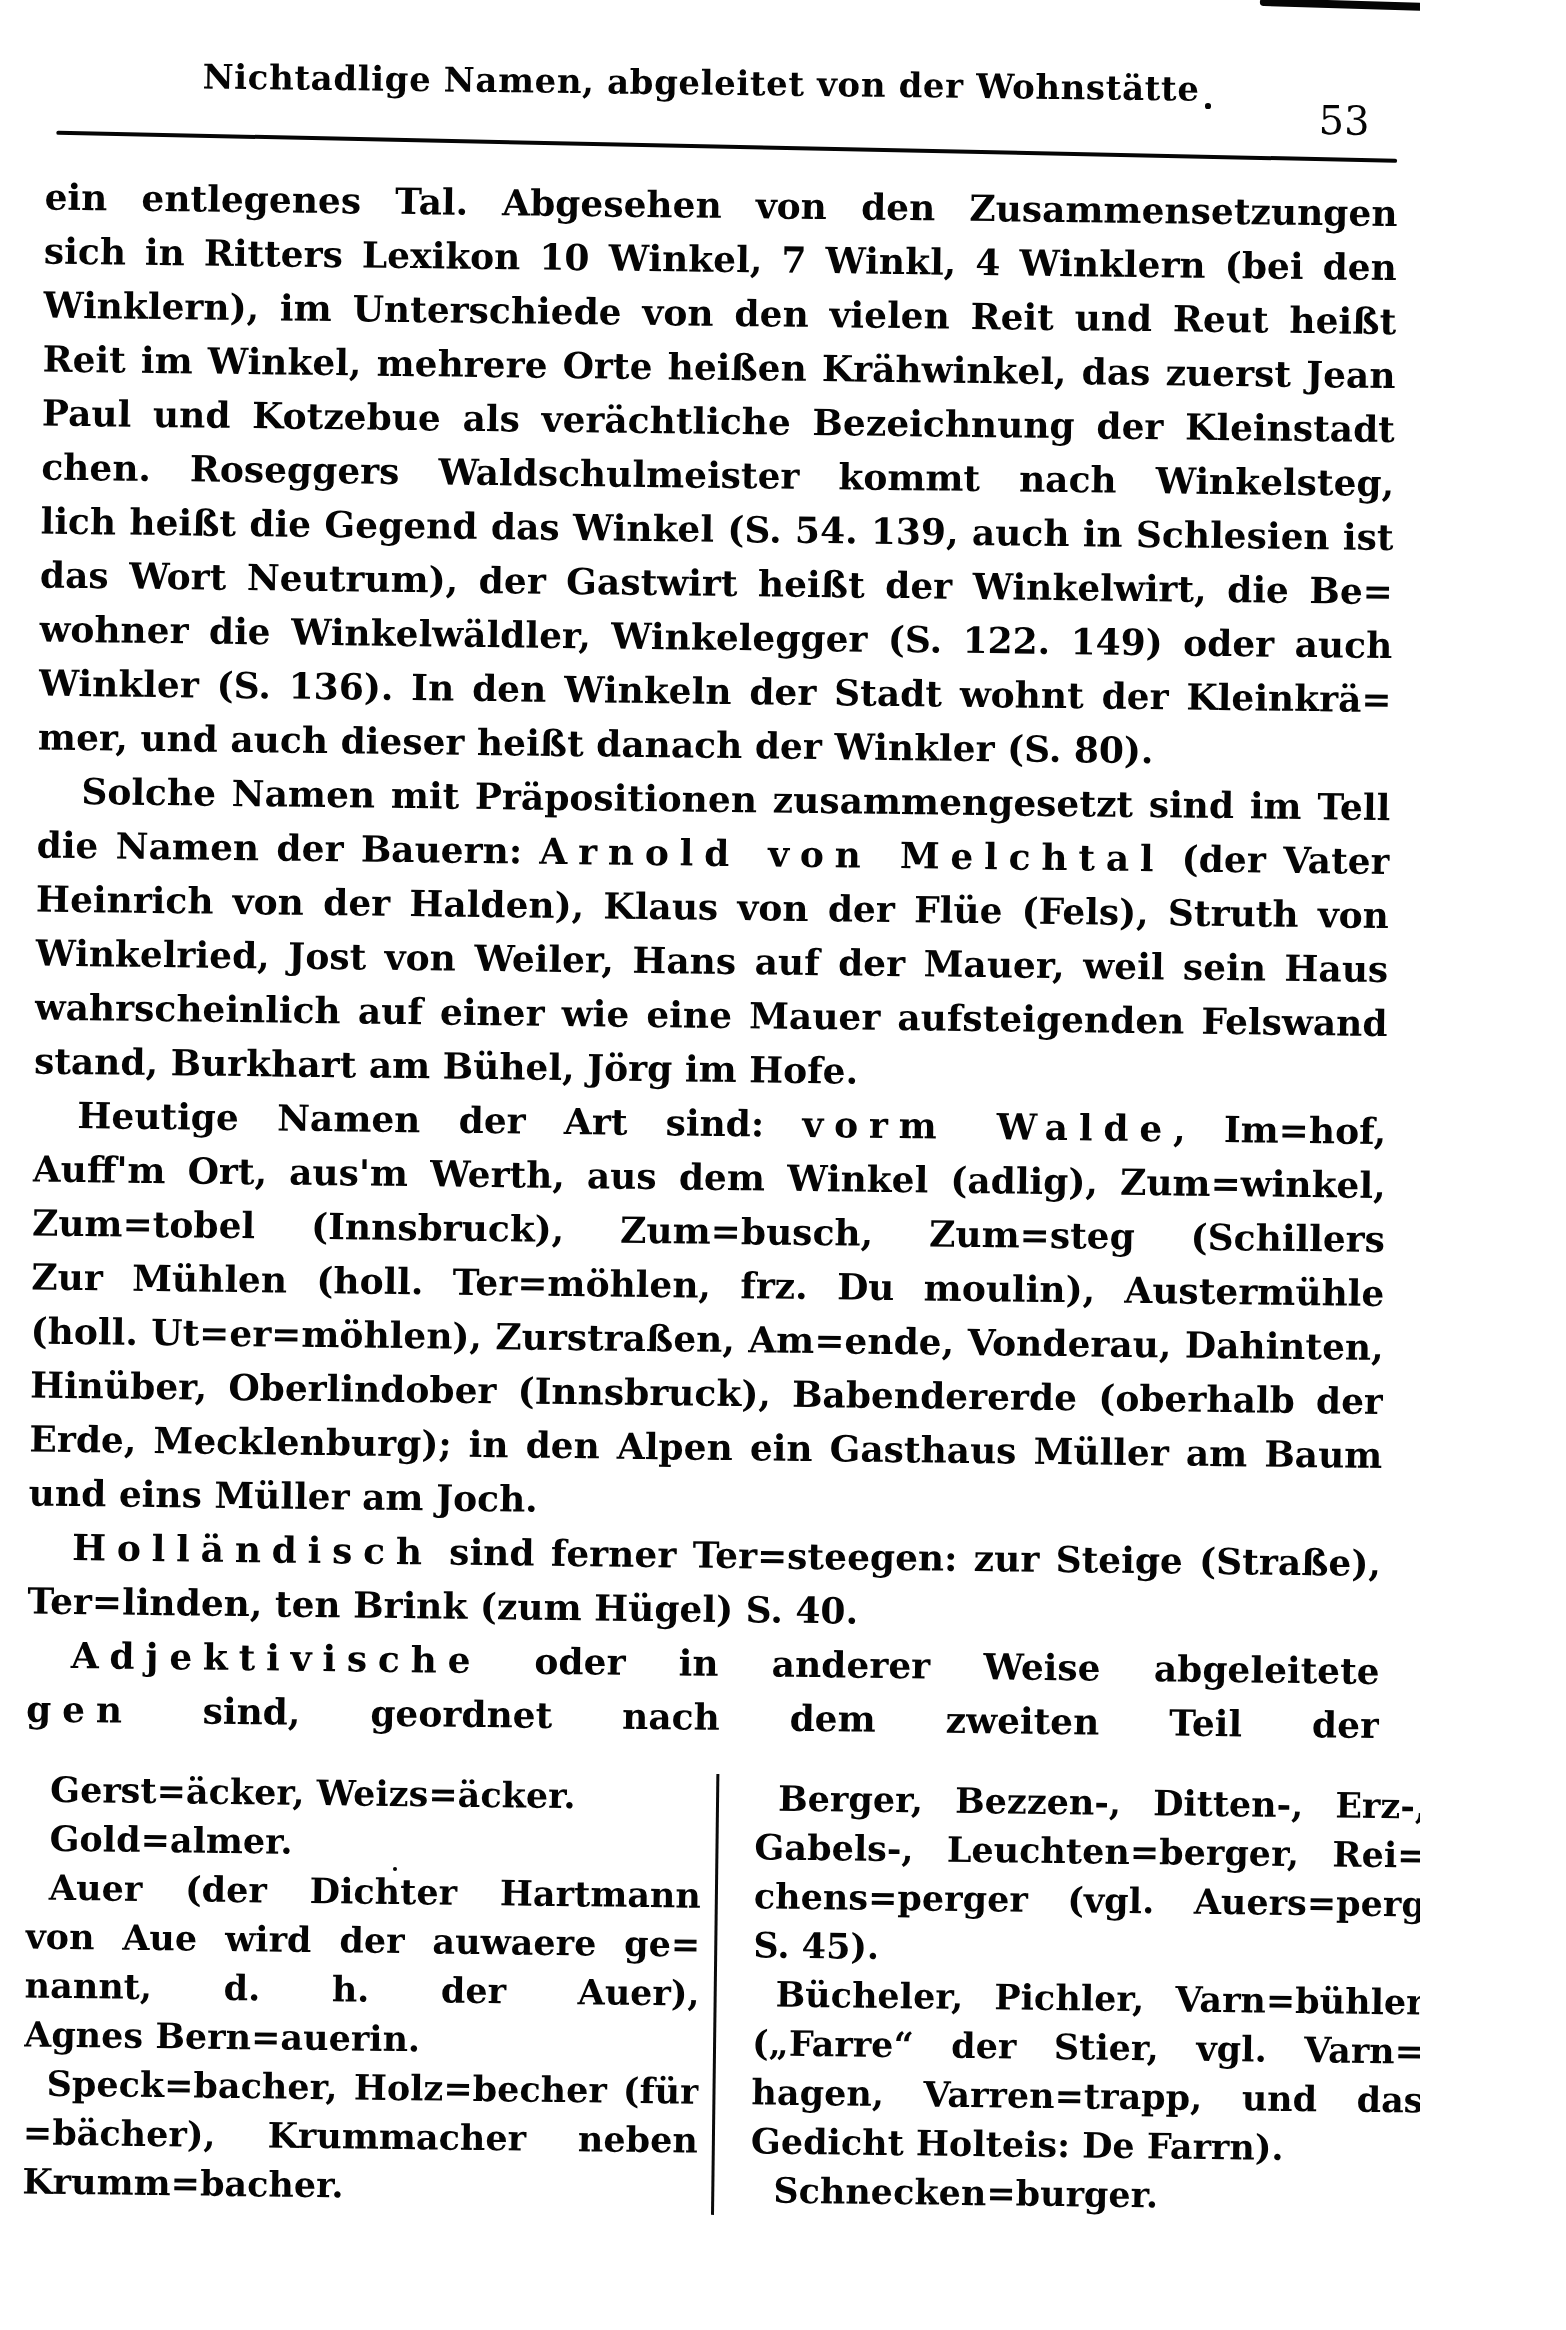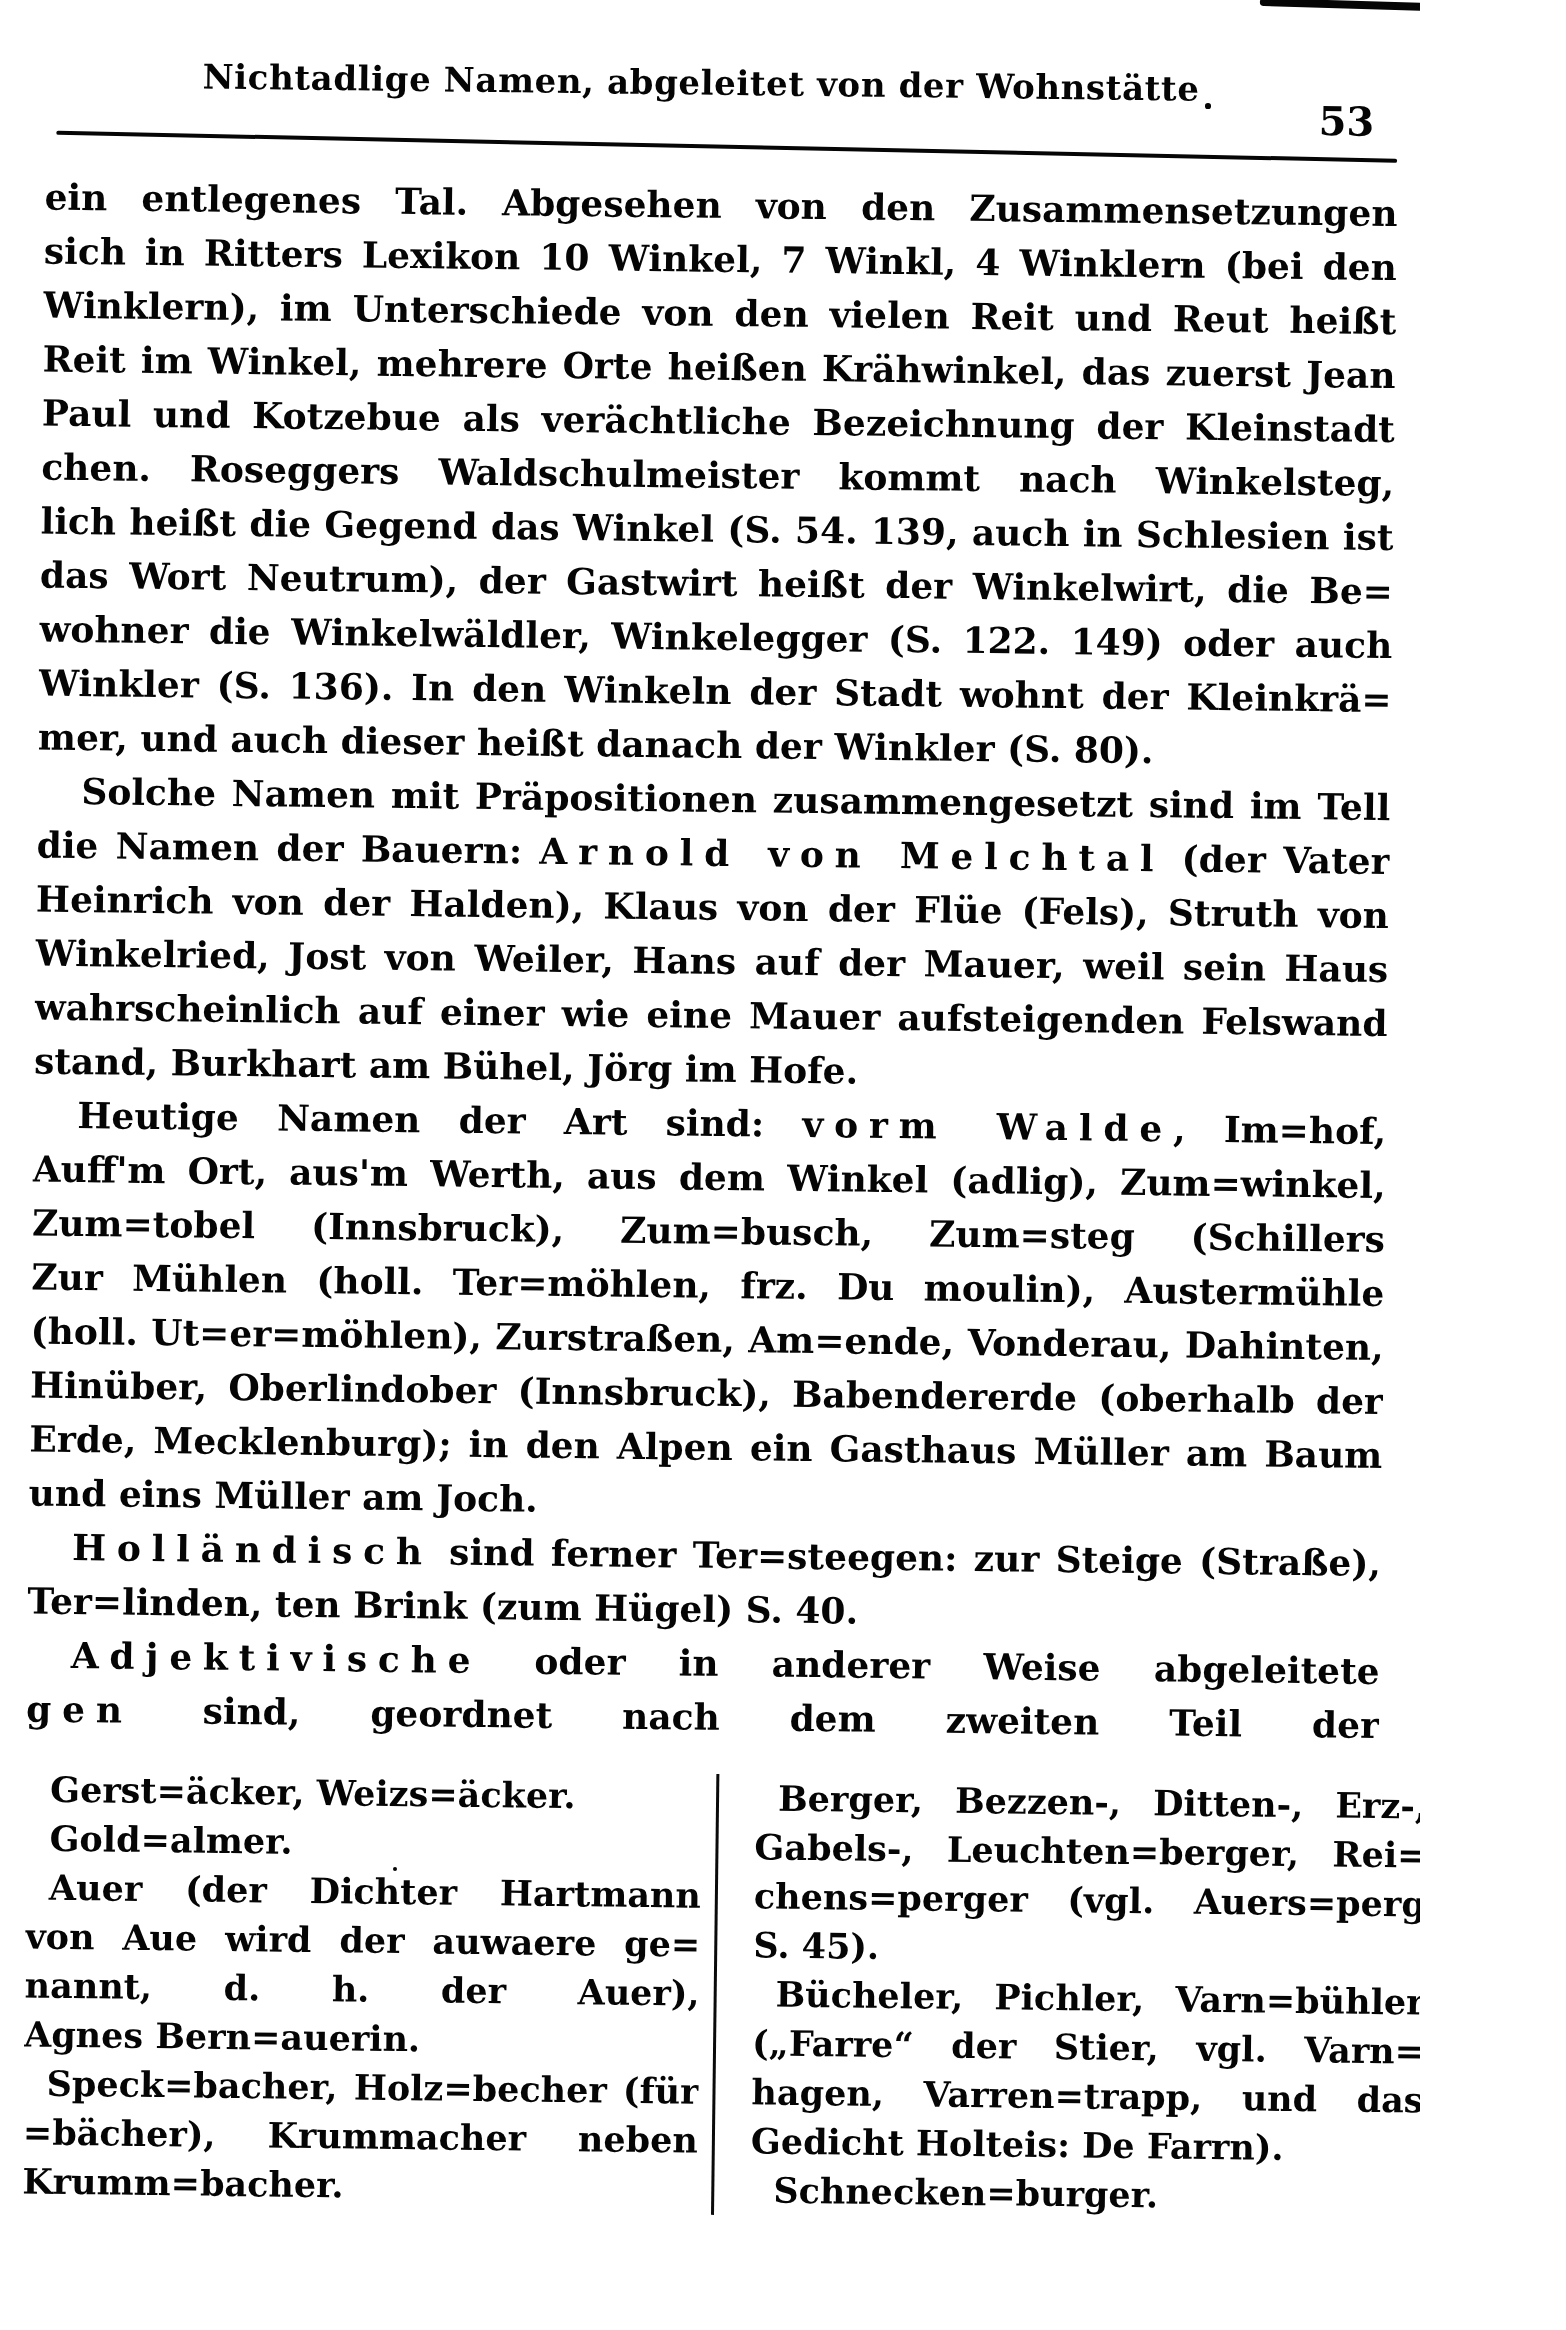--- a/index.html
+++ b/index.html
@@ -35,21 +35,21 @@
     font-size: 34px;
     font-weight: 700;
     letter-spacing: 0.6px;
     white-space: nowrap;
   }
   .pagenum {
     position: absolute;
     left: 1320px;
     top: 81px;
     font-size: 40px;
-    font-weight: 700;
+    font-weight: 400;
   }
   .rule {
     position: absolute;
     left: 58px;
     top: 130px;
     width: 1341px;
     height: 3.8px;
     background: #050505;
     border-radius: 1.9px;
     transform: rotate(0.5deg);

